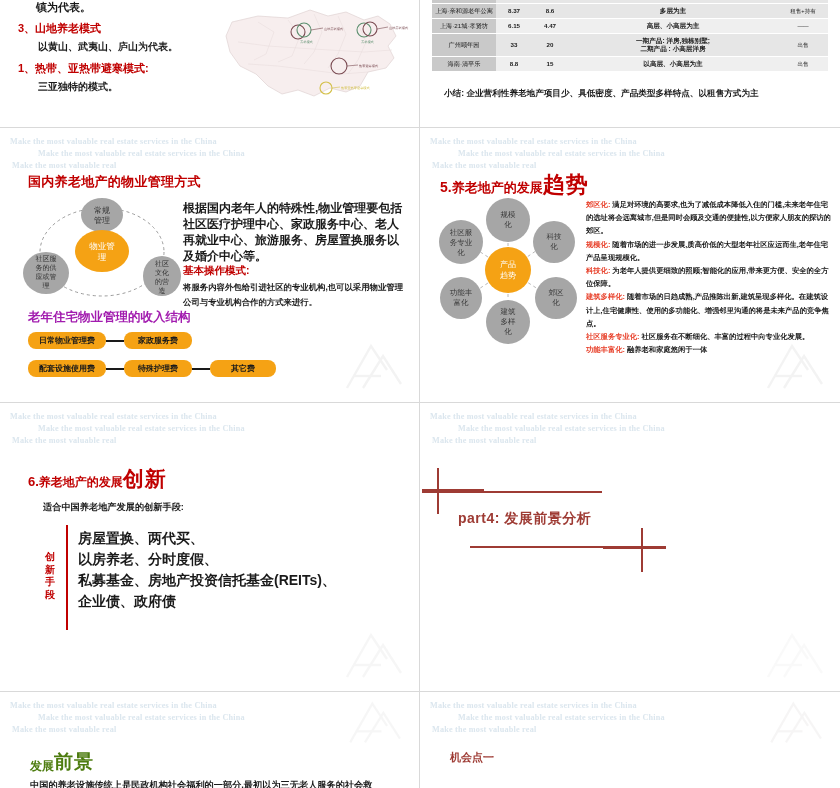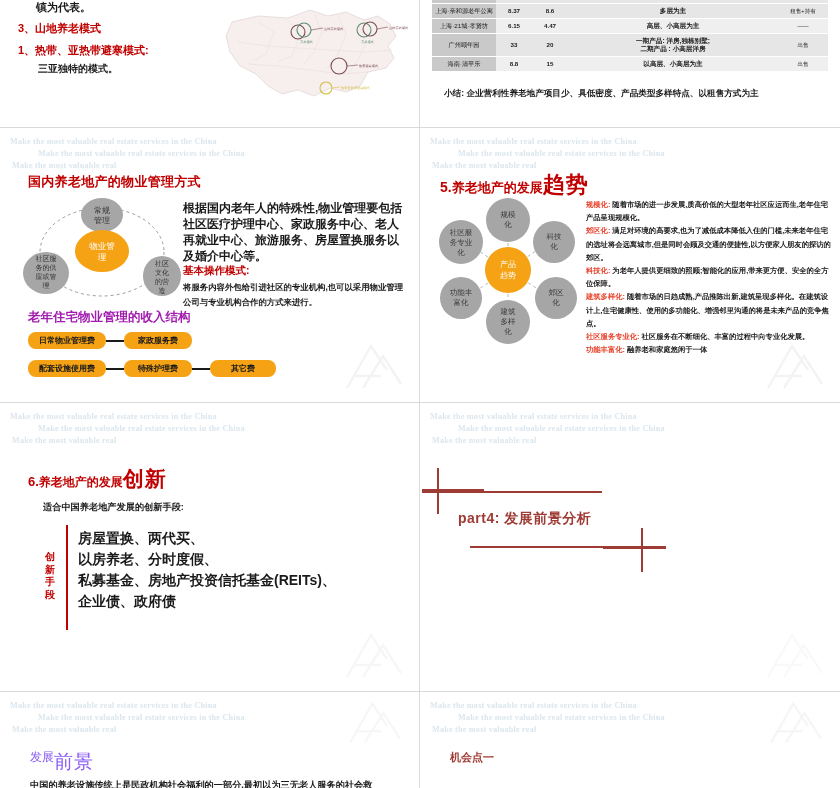--- a/index.html
+++ b/index.html
@@ -178,21 +178,21 @@
   .s6 .pt-label {
     position:absolute; left: 38px; top: 107px;
     font-size: 14px; font-weight: bold; color: #9e3b34;
     letter-spacing: .5px;
   }
   .ln { position:absolute; background: #9e3b34; }
 
   
   .s7 .head {
     position:absolute; left: 30px; top: 57px;
-    display:flex; align-items: flex-start; color:#8b5cf6; font-weight:normal;
+    display:flex; align-items: flex-end; color:#4d7c0f; font-weight:bold;
   }
   .s7 .head .t1 { font-size: 12px; }
   .s7 .head .t2 { font-size: 19px; letter-spacing:1px; }
   .s7 .para {
     position:absolute; left: 30px; top: 86px; width: 380px;
     font-size: 9.2px; font-weight: bold; color:#1a1a1a; line-height: 15px;
   }
   .s8 .opp {
     position:absolute; left: 30px; top: 58px;
     font-size: 11px; font-weight: bold; color: #9e3b34;
@@ -204,20 +204,21 @@
 </style>
 </head>
 <body>
 
 <div class="deck">
 
   <div class="slide s1">
     <div class="lines">
       <div class="cut">镇为代表。</div>
       <div class="num">3、山地养老模式</div>
+      <div class="sub">以黄山、武夷山、庐山为代表。</div>
       <div class="num">1、热带、亚热带避寒模式:</div>
       <div class="sub">三亚独特的模式。</div>
     </div>
     <div class="map-wrap">
       <svg viewBox="0 0 200 120" width="200" height="120">
         <path d="M8 34 L14 20 L40 14 L70 16 L92 8 L110 14 L128 10 L146 18 L160 14 L172 22
                  L178 34 L170 44 L176 56 L168 66 L150 70 L142 84 L128 90 L112 86 L96 94
                  L80 88 L64 92 L50 84 L38 72 L22 64 L12 50 Z" fill="#f7eeee" stroke="#e0d2d2" stroke-width="0.7"></path>
         <path d="M40 20 L56 30 L48 52 L36 58" fill="none" stroke="#e7dada" stroke-width="0.5"></path>
         <path d="M70 18 L82 34 L74 54 L60 60" fill="none" stroke="#e7dada" stroke-width="0.5"></path>
@@ -393,22 +394,22 @@
         <text x="25" y="39" font-size="7.5" fill="#3a3a3a" text-anchor="middle" font-family="sans-serif">社区服</text>
         <text x="25" y="49" font-size="7.5" fill="#3a3a3a" text-anchor="middle" font-family="sans-serif">务专业</text>
         <text x="25" y="59" font-size="7.5" fill="#3a3a3a" text-anchor="middle" font-family="sans-serif">化</text>
         <circle cx="72" cy="74" r="23" fill="#f5a214"></circle>
         <text x="72" y="71" font-size="8" fill="#fff" text-anchor="middle" font-family="sans-serif">产品</text>
         <text x="72" y="82" font-size="8" fill="#fff" text-anchor="middle" font-family="sans-serif">趋势</text>
       </svg>
     </div>
 
     <div class="trend-list">
+      <p><span class="k">郊区化:</span> <span>满足对环境的高要求,也为了减低成本降低入住的门槛,未来老年住宅的选址将会远离城市,但是同时会顾及交通的便捷性,以方便家人朋友的探访的郊区。</span></p>
       <p><span class="k">规模化:</span> <span>随着市场的进一步发展,质高价低的大型老年社区应运而生,老年住宅产品呈现规模化。</span></p>
-      <p><span class="k">郊区化:</span> <span>满足对环境的高要求,也为了减低成本降低入住的门槛,未来老年住宅的选址将会远离城市,但是同时会顾及交通的便捷性,以方便家人朋友的探访的郊区。</span></p>
       <p><span class="k">科技化:</span> <span>为老年人提供更细致的照顾;智能化的应用,带来更方便、安全的全方位保障。</span></p>
       <p><span class="k">建筑多样化:</span> <span>随着市场的日趋成熟,产品推陈出新,建筑呈现多样化。在建筑设计上,住宅健康性、使用的多功能化、增强邻里沟通的将是未来产品的竞争焦点。</span></p>
       <p><span class="k">社区服务专业化:</span> <span>社区服务在不断细化、丰富的过程中向专业化发展。</span></p>
       <p><span class="k">功能丰富化:</span> <span>融养老和家庭悠闲于一体</span></p>
     </div>
   </div>
 
   <div class="hgap"></div>
 
   <div class="slide s5">

